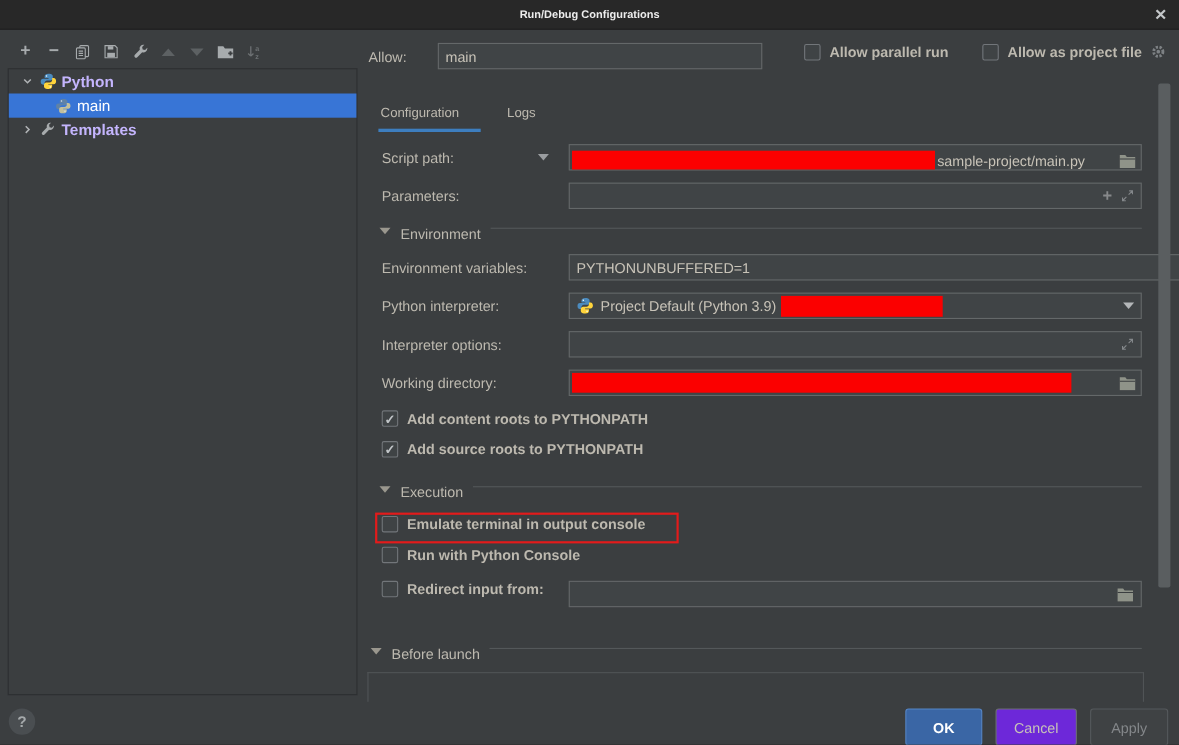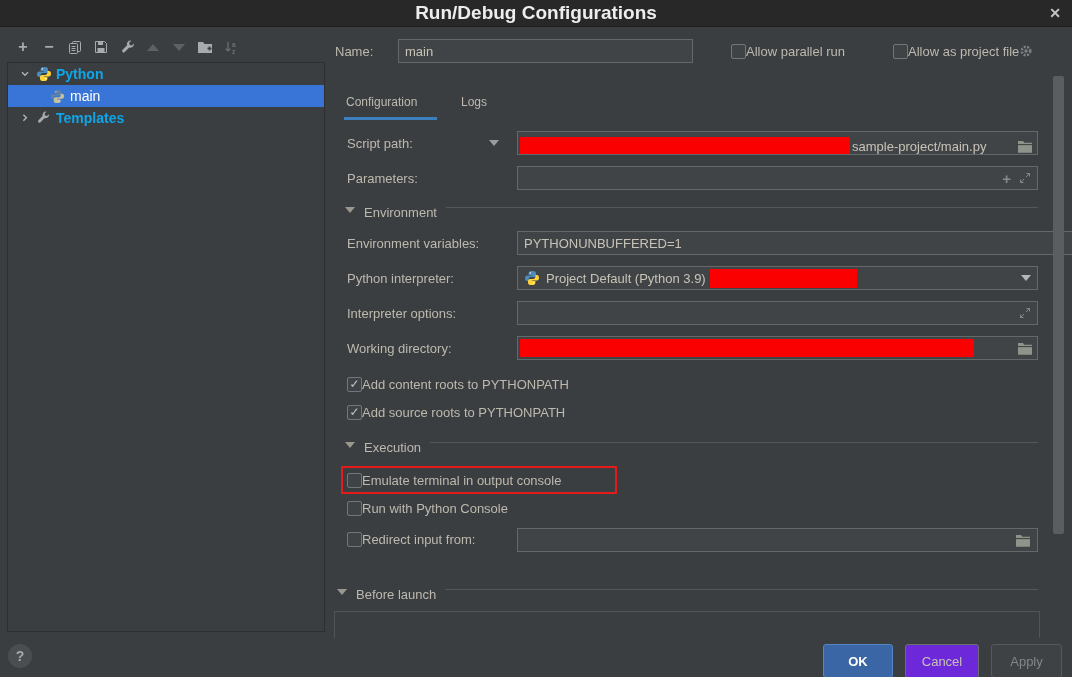--- a/index.html
+++ b/index.html
@@ -3,55 +3,55 @@
 <meta charset="utf-8">
 <style>
   html,body{margin:0;padding:0;background:#2b2b2b;}
   *{box-sizing:border-box;}
   .dialog{position:relative;width:1072px;height:677px;background:#3b3e40;
     font-family:"Liberation Sans",sans-serif;font-size:13px;color:#bdb9af;overflow:hidden;}
 
   
   .titlebar{position:absolute;left:0;top:0;width:100%;height:27px;background:#282828;
     border-bottom:1px solid #1f1f1f;display:flex;align-items:center;justify-content:center;}
-  .titlebar .title{color:#ededed;font-weight:bold;font-size:19px;}
+  .titlebar .title{color:#ededed;font-weight:bold;font-size:10px;}
   .titlebar .close{position:absolute;right:11px;top:4px;color:#c4c7c9;font-size:14px;
     font-weight:bold;cursor:default;line-height:18px;}
 
   
   .toolbar{position:absolute;left:10px;top:36px;height:22px;display:flex;align-items:center;}
   .tbi{width:26px;height:20px;display:flex;align-items:center;justify-content:center;
     color:#a7abad;font-size:16px;font-weight:bold;}
   .tbi.dim{color:#5d6163;}
   .tri-up{width:0;height:0;border-left:6px solid transparent;border-right:6px solid transparent;
     border-bottom:7px solid #5d6163;}
   .tri-down{width:0;height:0;border-left:6px solid transparent;border-right:6px solid transparent;
     border-top:7px solid #5d6163;}
 
   
   .treepanel{position:absolute;left:7px;top:62px;width:318px;height:570px;
     border:1px solid #2d2f31;background:#3b3e40;}
   .trow{position:relative;height:22px;display:flex;align-items:center;}
   .trow .chev{width:12px;height:12px;margin-left:12px;display:flex;align-items:center;}
   .trow .ticon{width:17px;height:17px;margin-left:4px;display:flex;align-items:center;}
-  .trow .tlabel{margin-left:3px;font-weight:bold;color:#0ea5e9;font-size:14px;}
+  .trow .tlabel{margin-left:3px;font-weight:bold;color:#c4b5fd;font-size:14px;}
   .trow.selected{background:#3875d6;}
   .trow.selected .tlabel{color:#ffffff;font-weight:normal;}
   .trow .indent{width:38px;}
   .faded{filter:grayscale(55%);opacity:.8;}
 
   
   .lbl{position:absolute;height:24px;display:flex;align-items:center;color:#bdb9af;}
   .field{position:absolute;height:24px;background:#404446;border:1px solid #646869;
     display:flex;align-items:center;padding:0 6px;color:#c8c3b8;overflow:hidden;}
   .cbx{width:15px;height:15px;border:1px solid #72767a;border-radius:2px;background:#3f4345;
     display:inline-flex;align-items:center;justify-content:center;flex:none;
     font-size:12px;color:#c2c6c9;line-height:1;}
   .cbx.checked::after{content:"✓";}
-  .cbrow{position:absolute;display:flex;align-items:center;height:22px;}
+  .cbrow{position:absolute;display:flex;align-items:flex-start;gap:8px;height:22px;font-weight:bold;}
 
   
   .tab{position:absolute;top:95px;color:#bdb9af;font-size:12px;}
   .tab-underline{position:absolute;left:344px;top:117px;width:93px;height:3px;background:#3d7ebf;}
 
   
   .section{position:absolute;left:345px;width:693px;height:20px;display:flex;gap:9px;}
   .section .stri{width:0;height:0;border-left:5px solid transparent;border-right:5px solid transparent;
     border-top:6px solid #9a978e;margin-top:2px;}
   .section .sline{flex:1;border-top:1px solid #54585a;margin-top:2px;}
@@ -172,21 +172,21 @@
       </span>
       <span class="ticon">
         <svg width="14" height="14" viewBox="0 0 15 15">
             <path d="M13.9 4.4a3.5 3.5 0 0 1-4.6 3.1l-4.5 4.5a1.55 1.55 0 1 1-2.2-2.2l4.5-4.5A3.5 3.5 0 0 1 11.2.7L9.2 2.7l.5 2.2 2.2.5 2-2c.1.3.1.7 0 1z" fill="#a7abad"></path>
           </svg>
       </span>
       <span class="tlabel">Templates</span>
     </div>
   </div>
 
-  <div class="lbl" style="left:335px;top:39px;">Name:</div>
+  <div class="lbl" style="left:335px;top:39px;">Allow:</div>
   <div class="field" style="left:398px;top:39px;width:295px;">main</div>
 
   <div class="cbrow" style="left:731px;top:40px;">
     <span class="cbx"></span>
     <span>Allow parallel run</span>
   </div>
   <div class="cbrow" style="left:893px;top:40px;">
     <span class="cbx"></span>
     <span>Allow as project file</span>
     <span style="display:flex;align-items:center;">

